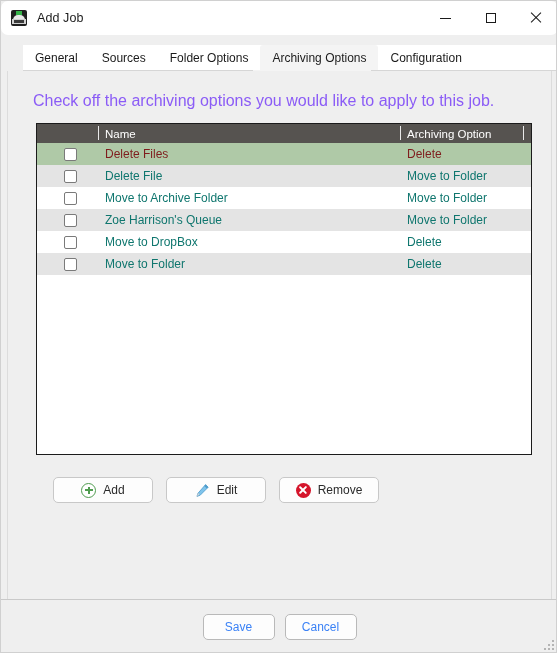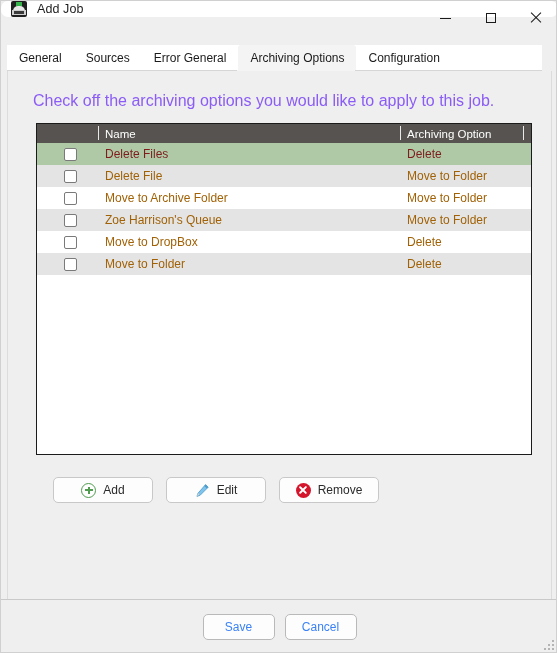--- a/index.html
+++ b/index.html
@@ -26,21 +26,21 @@
     box-sizing: border-box;
     border: 1px solid #d0d0d0;
     overflow: hidden;
   }
 
   
   .titlebar {
     position: absolute;
     left: 0; top: 0;
     width: 557px;
-    height: 16px;
+    height: 34px;
     background: #ffffff;
     display: flex;
     align-items: center;
     border-radius: 7px;
   }
   .title-icon {
     width: 16px;
     height: 16px;
     margin-left: 10px;
     margin-right: 10px;
@@ -115,21 +115,21 @@
     left: -1px; top: 5px;
     width: 14px; height: 1px;
     background: #1a1a1a;
   }
   .glyph-close::before { transform: rotate(45deg); }
   .glyph-close::after  { transform: rotate(-45deg); }
 
   
   .tabstrip {
     position: absolute;
-    left: 6px; top: 44px;
+    left: 22px; top: 44px;
     width: 535px;
     height: 26px;
     background: #ffffff;
   }
   .tabs {
     position: absolute;
     left: 0; top: 0;
     height: 26px;
     display: flex;
     align-items: stretch;
@@ -219,21 +219,21 @@
   .hcell.c-check { width: 61px; }
   .hcell.c-name  { width: 302px; text-align: right; }
   .hcell.c-opt   { flex: 1; }
   .hcell.c-end   { width: 8px; }
 
   .row {
     display: flex;
     align-items: center;
     height: 22px;
     font-size: 12px;
-    color: #a16207;
+    color: #0f766e;
     box-sizing: border-box;
     cursor: default;
   }
   .row.alt      { background: #e4e4e4; }
   .row.plain    { background: #ffffff; }
   .row.selected { background: #afc9a7; color: #7f1d1d; }
 
   .cell-check {
     width: 61px;
     display: flex;
@@ -400,21 +400,21 @@
 
   <div class="tabstrip">
     <div class="tabs" id="tabs-host">
         <div class="tab">
           <span>General</span>
         </div>
         <div class="tab">
           <span>Sources</span>
         </div>
         <div class="tab">
-          <span>Error General</span>
+          <span>Folder Options</span>
         </div>
         <div class="tab active">
           <span>Archiving Options</span>
         </div>
         <div class="tab">
           <span>Configuration</span>
         </div>
       </div>
     <div class="tab-underline">
       <div class="seg-active" id="tab-active-seg" style="left: 230px; width: 118px;"></div>

